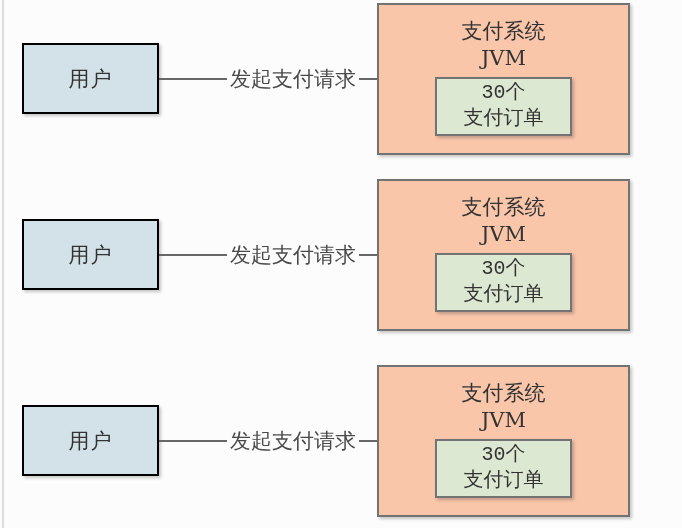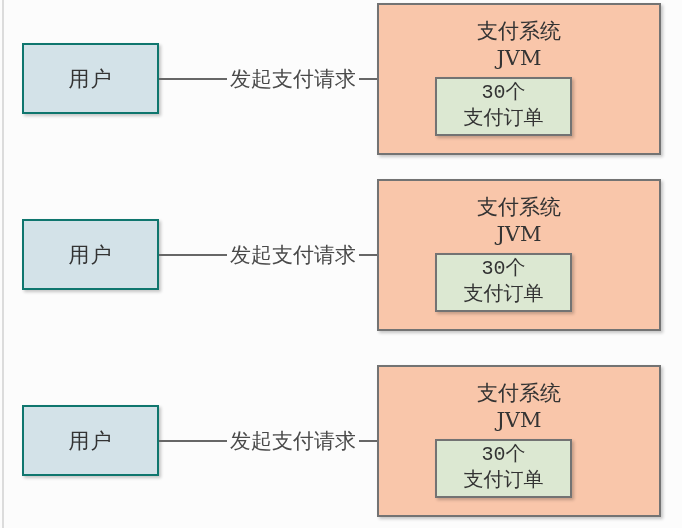--- a/index.html
+++ b/index.html
@@ -26,21 +26,21 @@
   .row.r1 { top: 3px; }
   .row.r2 { top: 179px; }
   .row.r3 { top: 365px; }
 
   .user-box {
     position: absolute;
     left: 22px; top: 40px;
     width: 137px; height: 71px;
     box-sizing: border-box;
     background: #d3e2e8;
-    border: 2px solid #0f766e;
+    border: 2px solid #000000;
     box-shadow: 2px 2px 3px rgba(0,0,0,0.22);
     display: flex; align-items: center; justify-content: center;
     font-size: 21px; color: #333333;
     letter-spacing: 1px;
   }
 
   .arrow {
     position: absolute;
     left: 159px; top: 63px;
     width: 248px; height: 26px;
@@ -65,21 +65,21 @@
     line-height: 26px;
     font-size: 21px; color: #4a4a4a;
     background: #fcfcfc;
     padding: 0 3px;
     white-space: nowrap;
   }
 
   .system-box {
     position: absolute;
     left: 377px; top: 0;
-    width: 284px; height: 152px;
+    width: 253px; height: 152px;
     box-sizing: border-box;
     background: #f9c6aa;
     border: 2px solid #737373;
     box-shadow: 2px 2px 3px rgba(0,0,0,0.22);
   }
   .system-title {
     position: absolute;
     left: 0; top: 13px; width: 100%;
     text-align: center;
     font-size: 21px; line-height: 27px; color: #333333;

